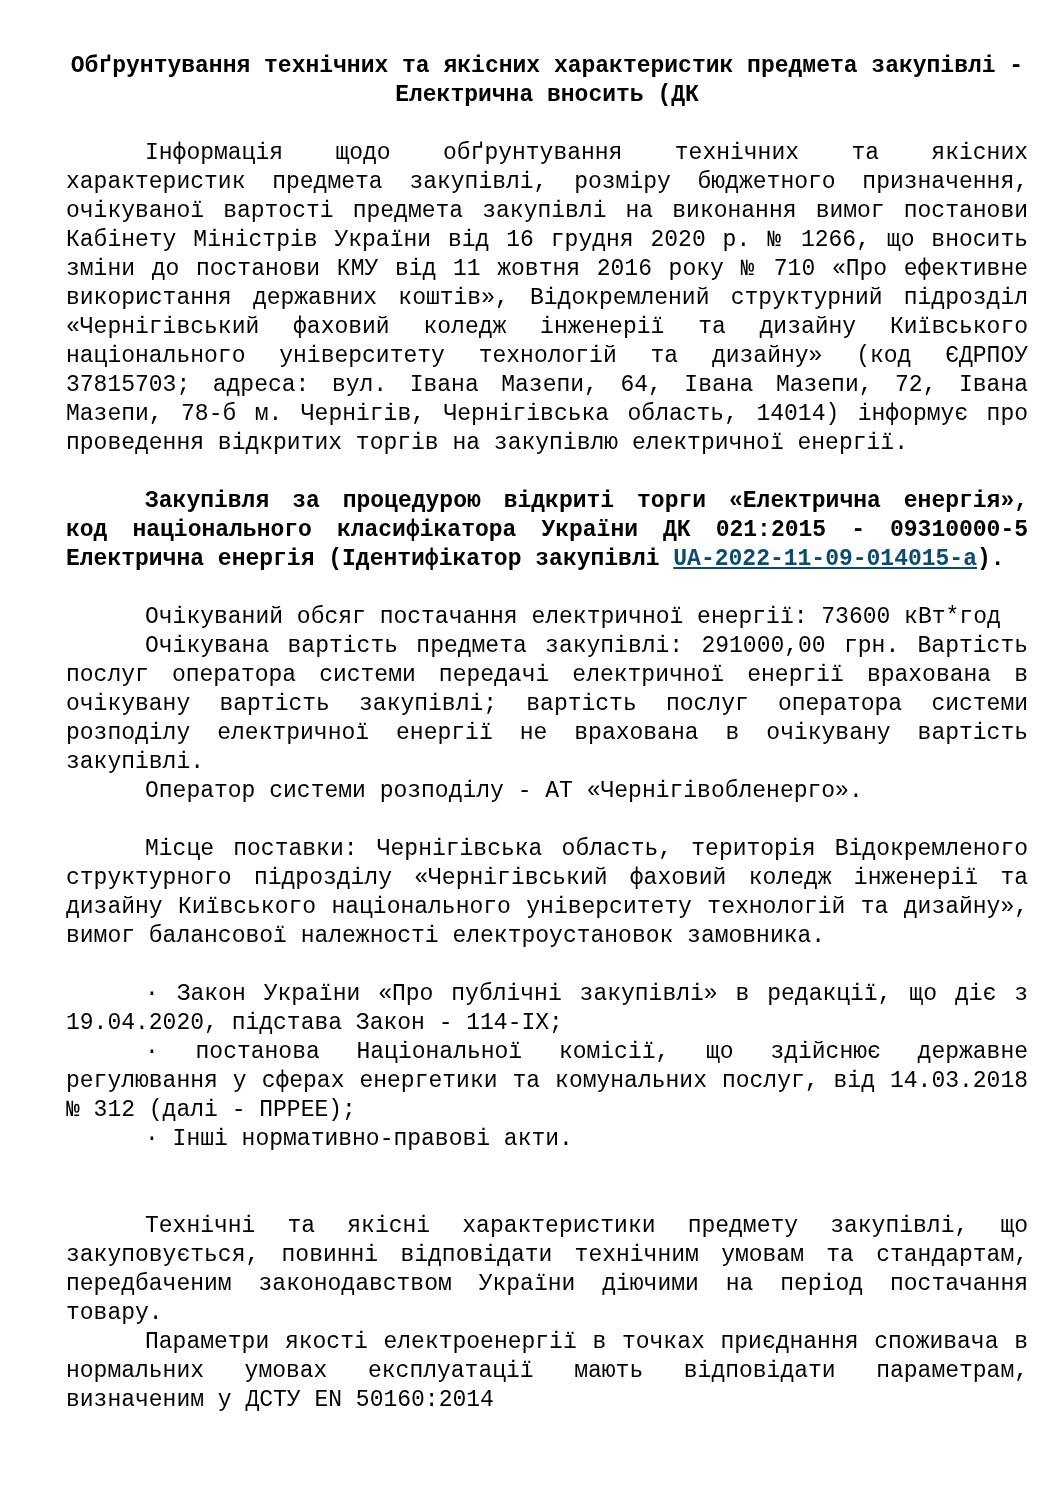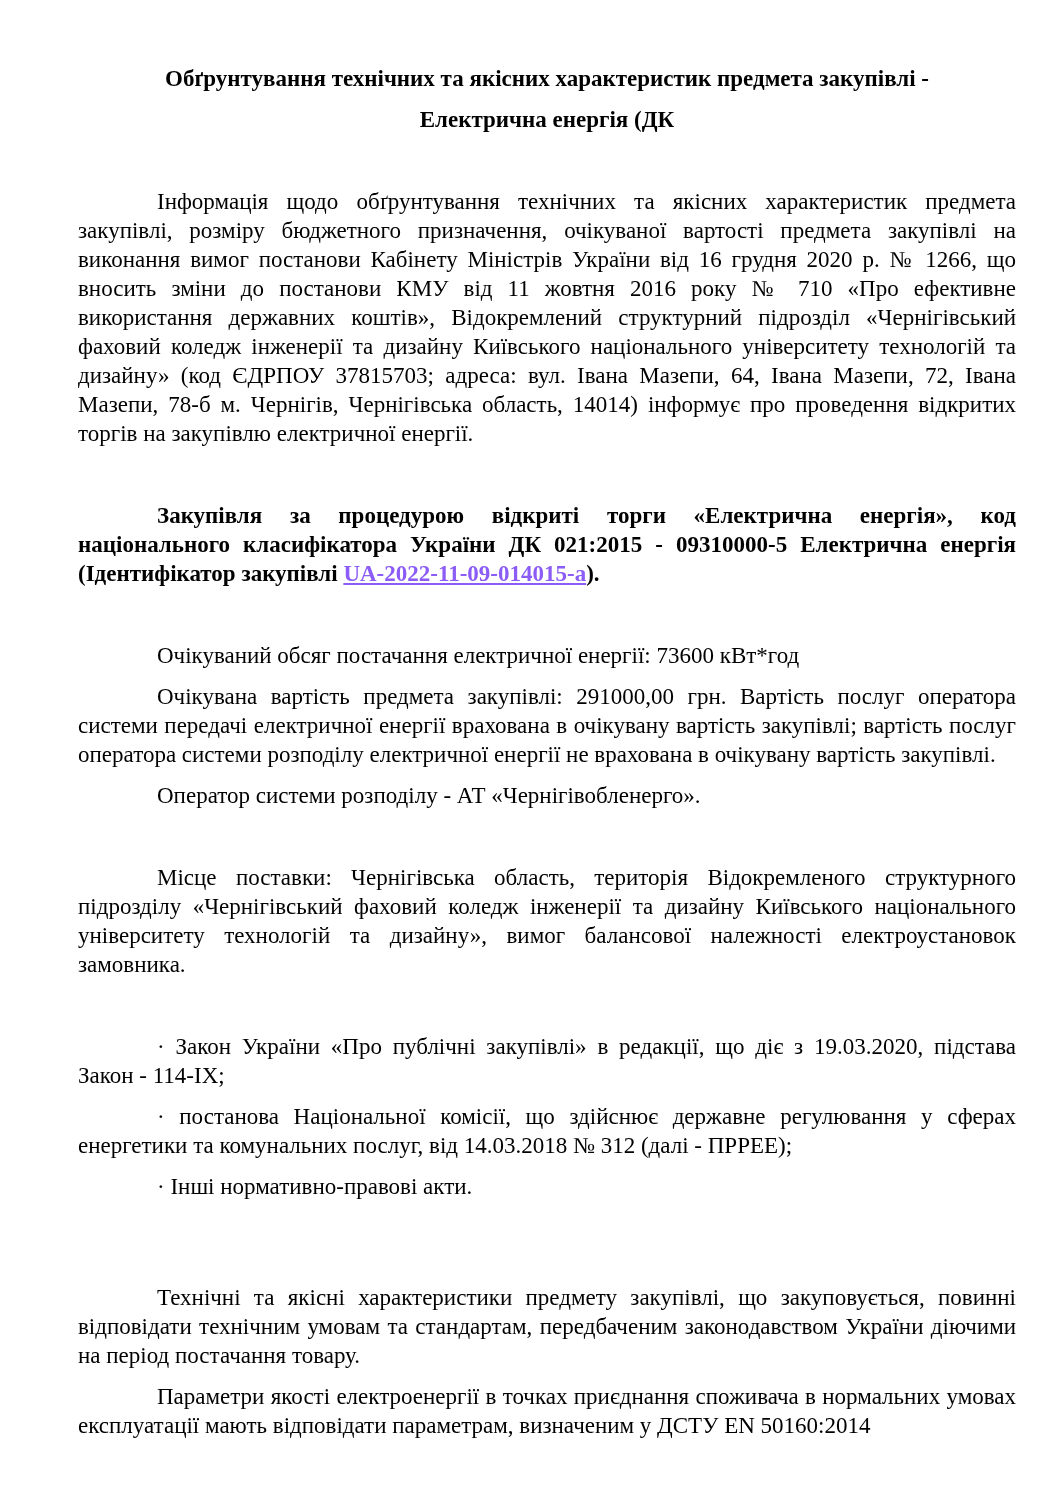--- a/index.html
+++ b/index.html
@@ -18,49 +18,50 @@
     -webkit-font-smoothing: antialiased;
   }
   .page {
     box-sizing: border-box;
     width: 1058px;
     height: 1497px;
     padding: 52px 30px 0 66px;
     background: #ffffff;
   }
   p {
-    margin: 12px;
+    margin: 0;
     text-align: justify;
     text-indent: 79px;
+    font-family: Liberation Mono, monospace;
   }
   .title {
     text-align: center;
     font-weight: bold;
     text-indent: 0;
   }
   .bold {
     font-weight: bold;
   }
   .gap {
     height: 29px;
   }
   a.link {
-    color: #8b5cf6;
+    color: #0c4a6e;
     text-decoration: underline;
     font-weight: bold;
     cursor: pointer;
   }
 </style>
 </head>
 <body>
 
 <div class="page">
 
   <p class="title">Обґрунтування технічних та якісних характеристик предмета закупівлі -</p>
-  <p class="title">Електрична енергія (ДК</p>
+  <p class="title">Електрична вносить (ДК</p>
 
   <div class="gap"></div>
 
   <p>Інформація щодо обґрунтування технічних та якісних характеристик предмета закупівлі, розміру бюджетного призначення, очікуваної вартості предмета закупівлі на виконання вимог постанови Кабінету Міністрів України від 16 грудня 2020 р. № 1266, що вносить зміни до постанови КМУ від 11 жовтня 2016 року № 710 «Про ефективне використання державних коштів», Відокремлений структурний підрозділ «Чернігівський фаховий коледж інженерії та дизайну Київського національного університету технологій та дизайну»  (код ЄДРПОУ 37815703; адреса: вул. Івана Мазепи, 64, Івана Мазепи, 72, Івана Мазепи, 78-б м. Чернігів, Чернігівська область, 14014) інформує про проведення відкритих торгів на закупівлю електричної енергії.</p>
 
   <div class="gap"></div>
 
   <p class="bold"><span>Закупівля за процедурою відкриті торги «Електрична енергія», код національного класифікатора України ДК 021:2015 - 09310000-5 Електрична енергія (Ідентифікатор закупівлі </span><a class="link" href="#">UA-2022-11-09-014015-a</a><span>).</span></p>
 
   <div class="gap"></div>
@@ -68,21 +69,21 @@
   <p>Очікуваний обсяг постачання електричної енергії: 73600 кВт*год</p>
   <p>Очікувана вартість предмета закупівлі: 291000,00 грн. Вартість послуг оператора системи передачі електричної енергії врахована в очікувану вартість закупівлі; вартість послуг оператора системи розподілу електричної енергії не врахована в очікувану вартість закупівлі.</p>
   <p>Оператор системи розподілу - АТ «Чернігівобленерго».</p>
 
   <div class="gap"></div>
 
   <p>Місце поставки: Чернігівська область, територія Відокремленого структурного підрозділу «Чернігівський фаховий коледж інженерії та дизайну Київського національного університету технологій та дизайну», вимог балансової належності електроустановок замовника.</p>
 
   <div class="gap"></div>
 
-  <p>· Закон України «Про публічні закупівлі» в редакції, що діє з 19.03.2020, підстава Закон - 114-IX;</p>
+  <p>· Закон України «Про публічні закупівлі» в редакції, що діє з 19.04.2020, підстава Закон - 114-IX;</p>
   <p>· постанова Національної комісії, що здійснює державне регулювання у сферах енергетики та комунальних послуг, від 14.03.2018 № 312 (далі - ПРРЕЕ);</p>
   <p>· Інші нормативно-правові акти.</p>
 
   <div class="gap"></div>
 
 
   <div class="gap"></div>
 
   <p>Технічні та якісні характеристики предмету закупівлі, що закуповується, повинні відповідати технічним умовам та стандартам, передбаченим законодавством України діючими на період постачання товару.</p>
   <p>Параметри якості електроенергії в точках приєднання споживача в нормальних умовах експлуатації мають відповідати параметрам, визначеним у ДСТУ EN 50160:2014</p>

